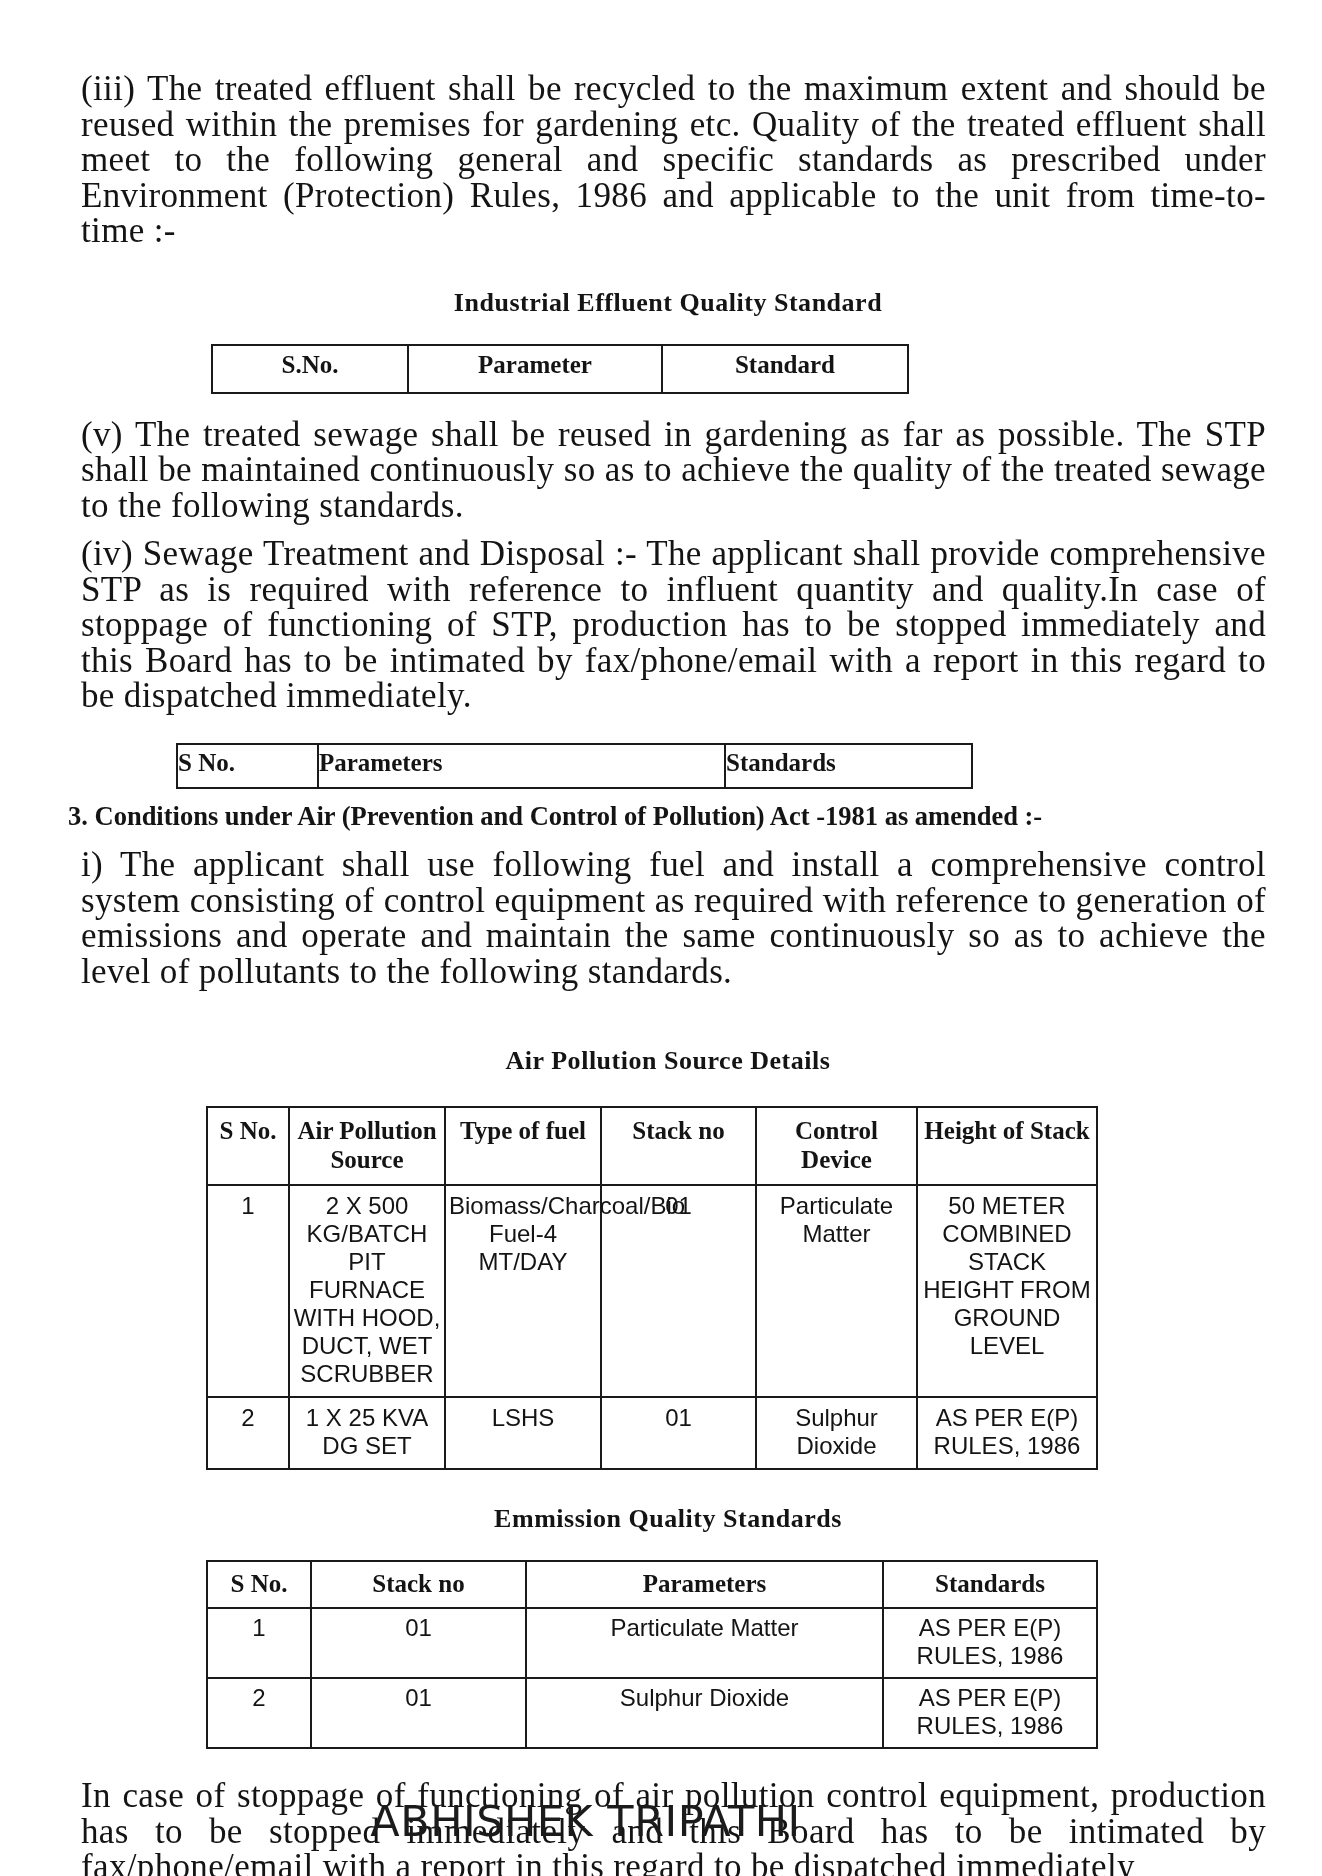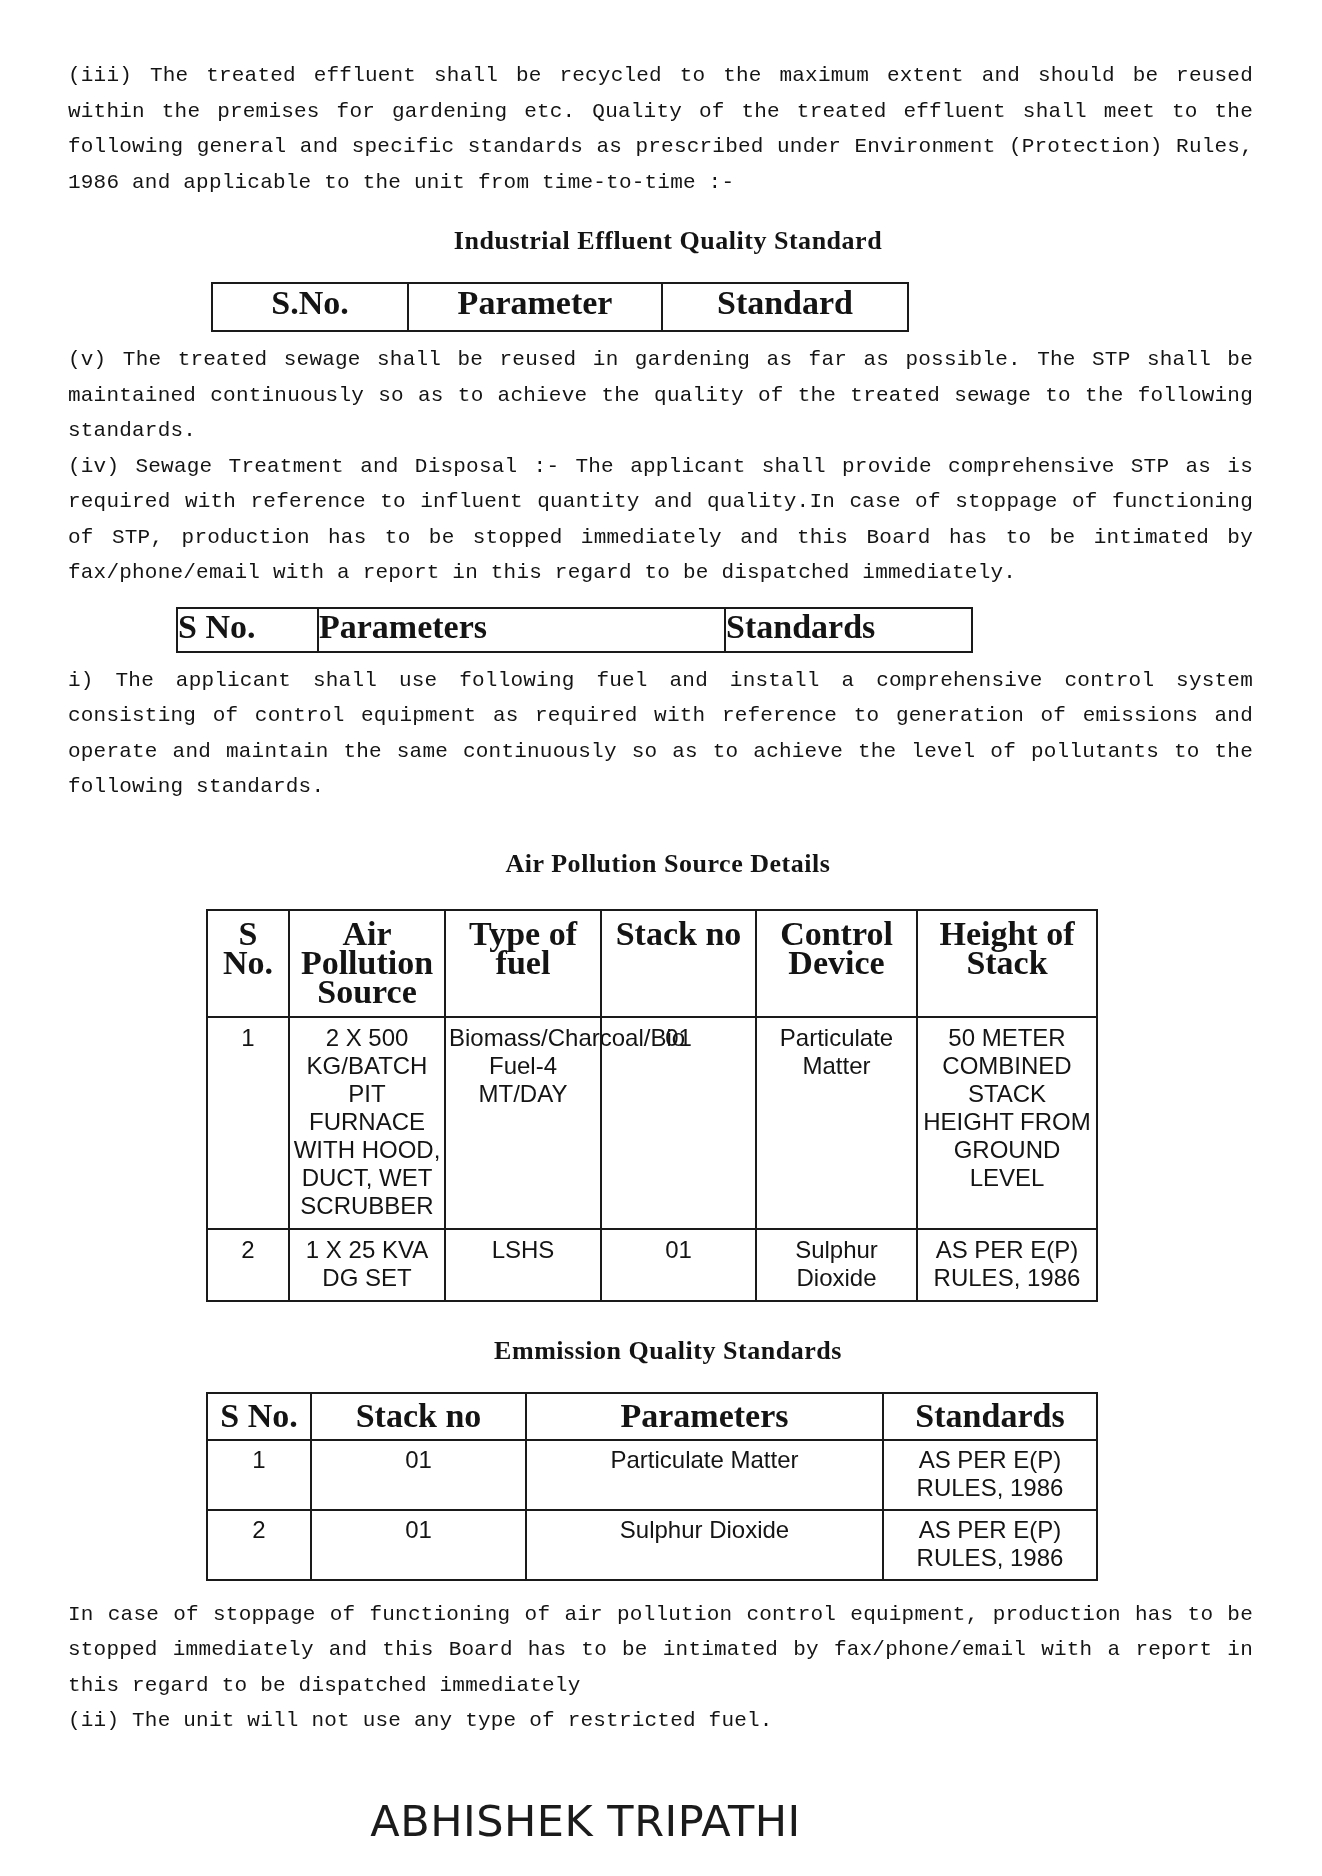--- a/index.html
+++ b/index.html
@@ -25,26 +25,26 @@
   }
   .content {
     position: absolute;
     left: 68px;
     top: 58px;
     width: 1200px;
   }
 
   
   .para {
-    font-family: Liberation Mono, monospace;
-    font-size: 21px;
+    font-family: Liberation Serif, serif;
+    font-size: 35px;
     line-height: 35.5px;
     text-align: justify;
     text-justify: inter-word;
-    margin: 0;
+    margin: 13px;
     letter-spacing: 0.01em;
     width: 1185px;
   }
   .heading-bold {
     font-weight: bold;
     font-size: 26.5px;
     line-height: 35.5px;
     margin: 0;
     text-align: left;
   }
@@ -64,21 +64,21 @@
     table-layout: fixed;
   }
   table td, table th {
     border: 2.5px solid #1a1a1a;
     padding: 0;
     vertical-align: top;
   }
   .hdr-serif {
     font-family: "Liberation Serif", "DejaVu Serif", serif;
     font-weight: bold;
-    font-size: 34px;
+    font-size: 25px;
     line-height: 29px;
     text-align: center;
   }
   .hdr-serif.left {
     text-align: left;
     padding-left: 8px;
   }
   .cell-sans {
     font-family: "Liberation Sans", "DejaVu Sans", sans-serif;
     font-size: 24px;
@@ -199,20 +199,21 @@
         <tr>
           <td class="hdr-serif left">S No.</td>
           <td class="hdr-serif left">Parameters</td>
           <td class="hdr-serif left">Standards</td>
         </tr>
       </tbody>
     </table>
 
     <div class="spacer-10"></div>
 
+    <p class="heading-bold">3. Conditions under Air (Prevention and Control of Pollution) Act -1981 as amended :-</p>
     <p class="para">i) The applicant shall use following fuel and install a comprehensive control system consisting of control equipment as required with reference to generation of emissions and operate and maintain the same continuously so as to achieve the level of pollutants to the following standards.</p>
 
     <div class="spacer-44"></div>
 
     <div class="caption">Air Pollution Source Details</div>
 
     <div class="spacer-30"></div>
 
     <table id="t-air">
       <colgroup>

